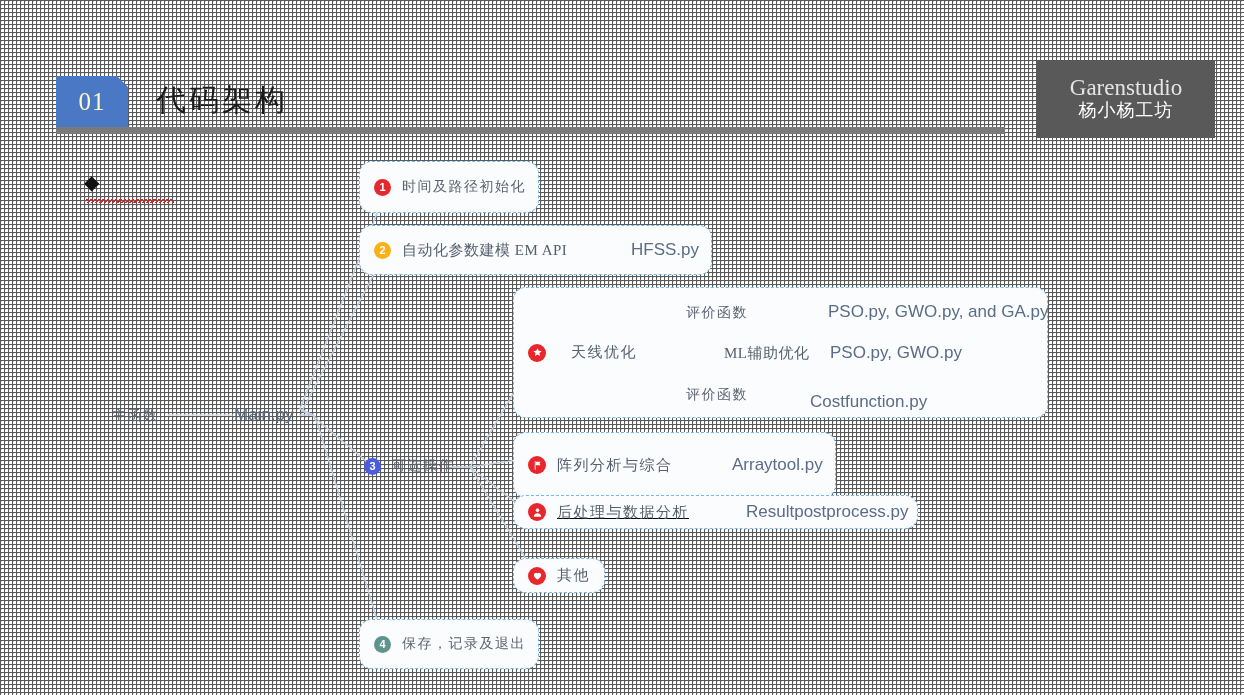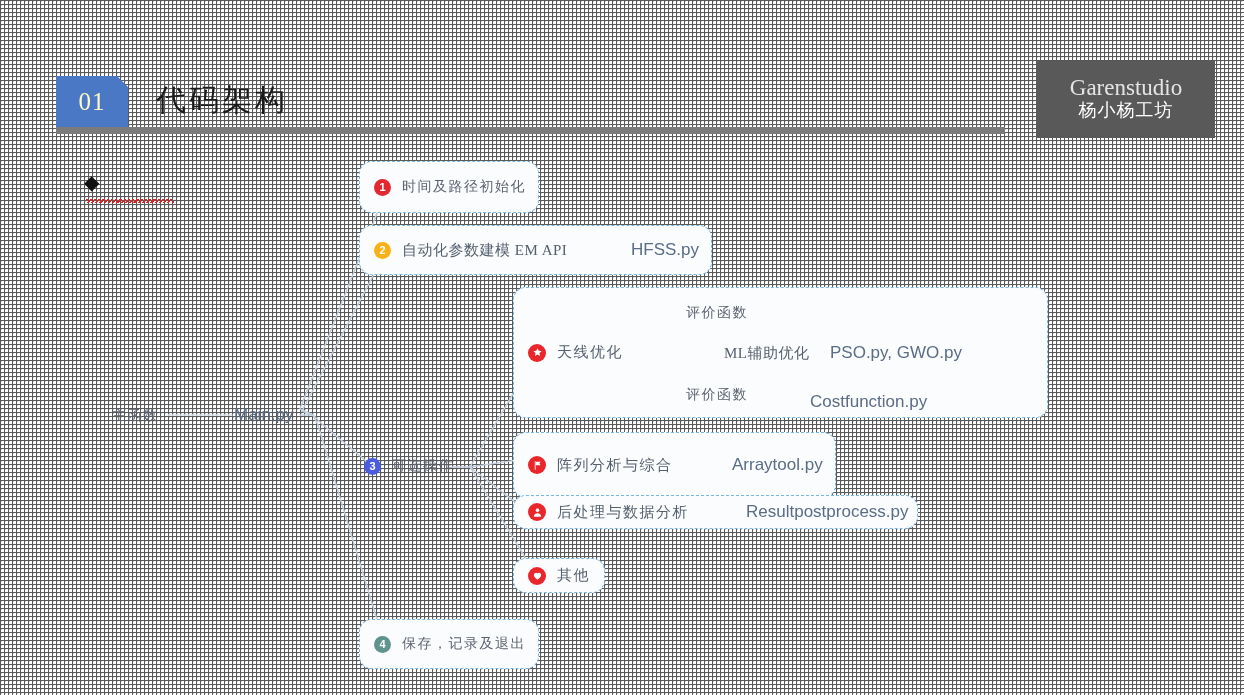--- a/index.html
+++ b/index.html
@@ -283,43 +283,44 @@
     <span class="badge" style="background:#5f938e;">4</span>
     <span class="cn-label">保存，记录及退出</span>
   </div>
 
   <div class="node-box" style="left:513px; top:287px; width:535px; height:131px; align-items:center; padding-left:14px;">
     <span class="icon-circle" style="background:#e8262b;">
       <svg width="11" height="11" viewBox="0 0 24 24" fill="#ffffff">
         <path d="M12 2.5l2.7 5.8 6.3.7-4.7 4.3 1.3 6.2L12 16.4 6.4 19.5l1.3-6.2L3 9l6.3-.7z"></path>
       </svg>
     </span>
-    <span class="cn-label-lg" style="margin-left:11px;">天线优化</span>
+    <span class="cn-label-lg" style="margin-left:25px;">天线优化</span>
   </div>
 
   <div class="abs cn-label" style="left:686px; top:304px;">评价函数</div>
+  <div class="abs py-label" style="left:828px; top:302px;">PSO.py, GWO.py, and GA.py</div>
 
   <div class="abs mixed-label" style="left:682px; top:344px;margin-left:42px;">ML辅助优化</div>
   <div class="abs py-label" style="left:830px; top:343px;">PSO.py, GWO.py</div>
 
   <div class="abs cn-label" style="left:686px; top:386px;">评价函数</div>
   <div class="abs py-label" style="left:810px; top:384px;margin-top:8px;">Costfunction.py</div>
 
   <div class="node-box" style="left:513px; top:432px; width:323px; height:66px; padding-left:14px;">
     <span class="icon-circle" style="background:#e8262b;">
       <svg width="11" height="11" viewBox="0 0 24 24" fill="#ffffff">
         <path d="M6 2.5h2v19H6z"></path>
         <path d="M8.6 3.6h10.2l-2.6 4 2.6 4H8.6z"></path>
       </svg>
     </span>
     <span class="cn-label-lg" style="margin-left:11px;">阵列分析与综合</span>
     <span class="py-label" style="position:absolute; left:218px;">Arraytool.py</span>
   </div>
 
-  <div class="node-box" style="left:513px; top:495px; width:405px; height:34px; padding-left:14px;">
+  <div class="node-box" style="left:513px; top:495px; width:405px; height:34px; padding-left:14px;text-decoration:underline;">
     <span class="icon-circle" style="background:#e8262b;">
       <svg width="11" height="11" viewBox="0 0 24 24" fill="#ffffff">
         <circle cx="12" cy="7.3" r="3.9"></circle>
         <path d="M3.9 21c0-4.5 3.6-7.5 8.1-7.5s8.1 3 8.1 7.5z"></path>
       </svg>
     </span>
     <span class="cn-label-lg" style="margin-left:11px;">后处理与数据分析</span>
     <span class="py-label" style="position:absolute; left:232px;">Resultpostprocess.py</span>
   </div>
 

